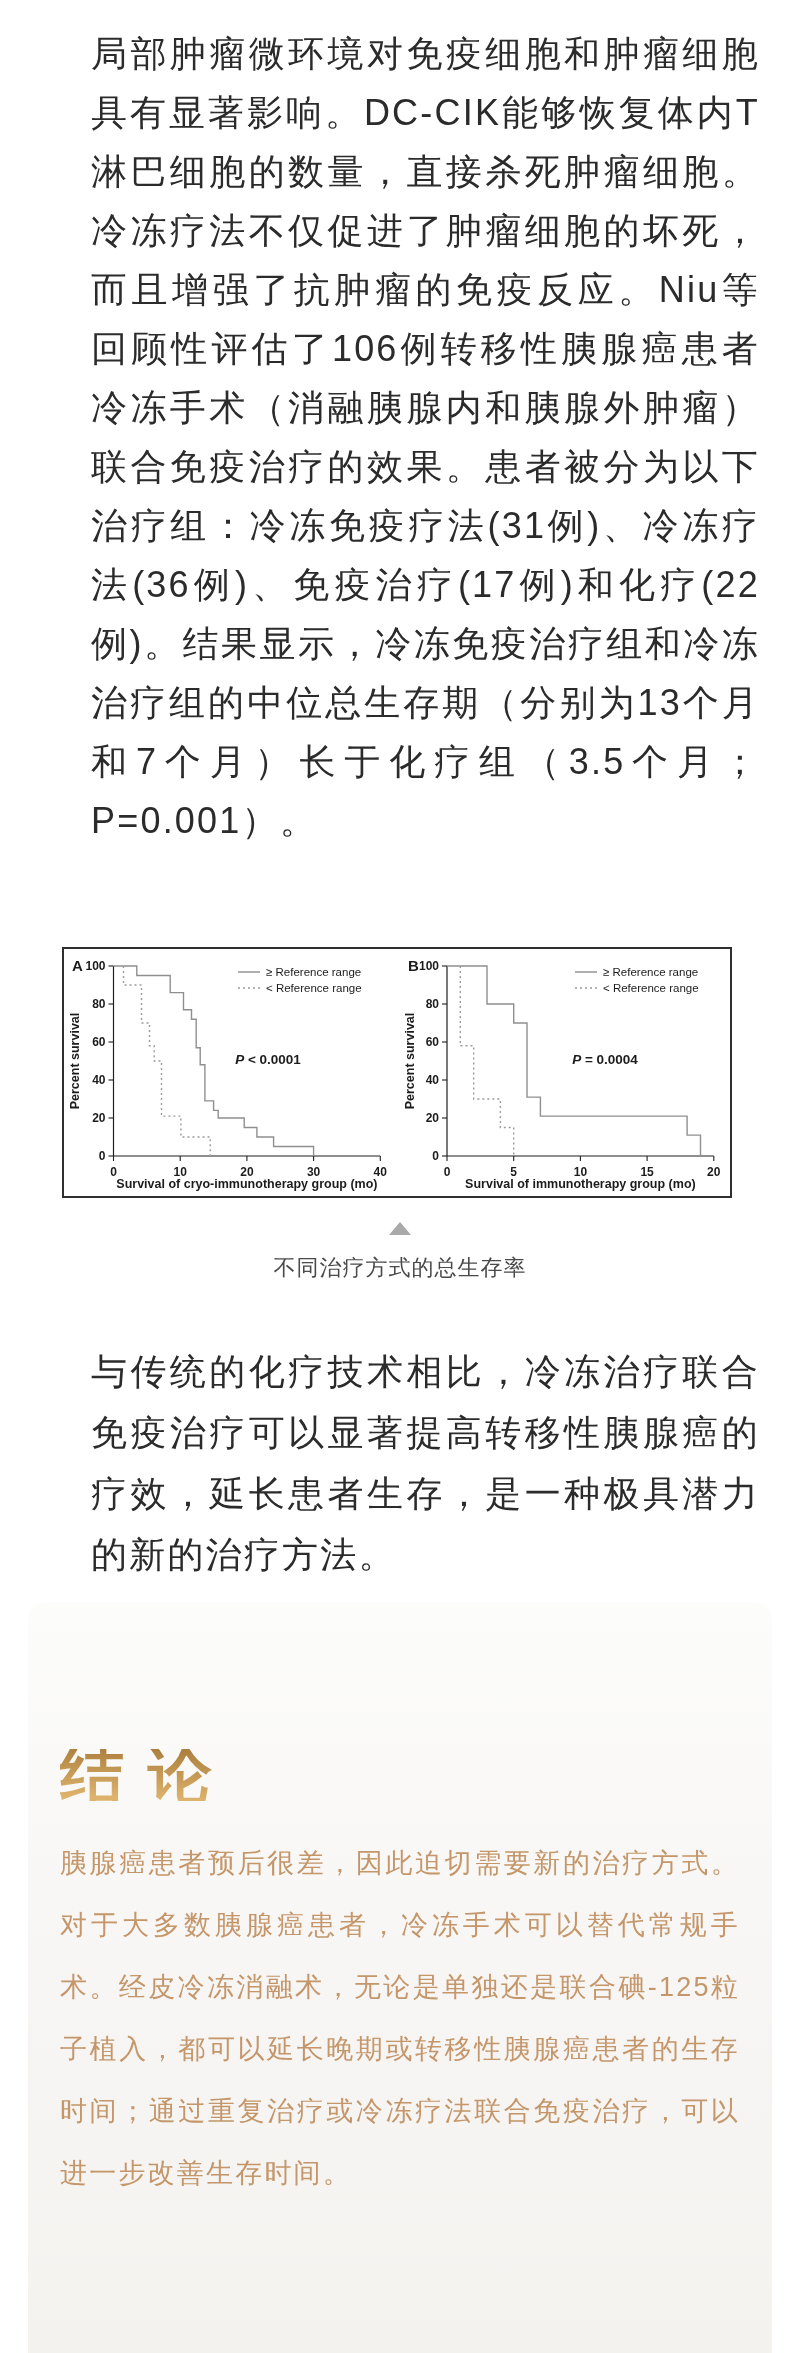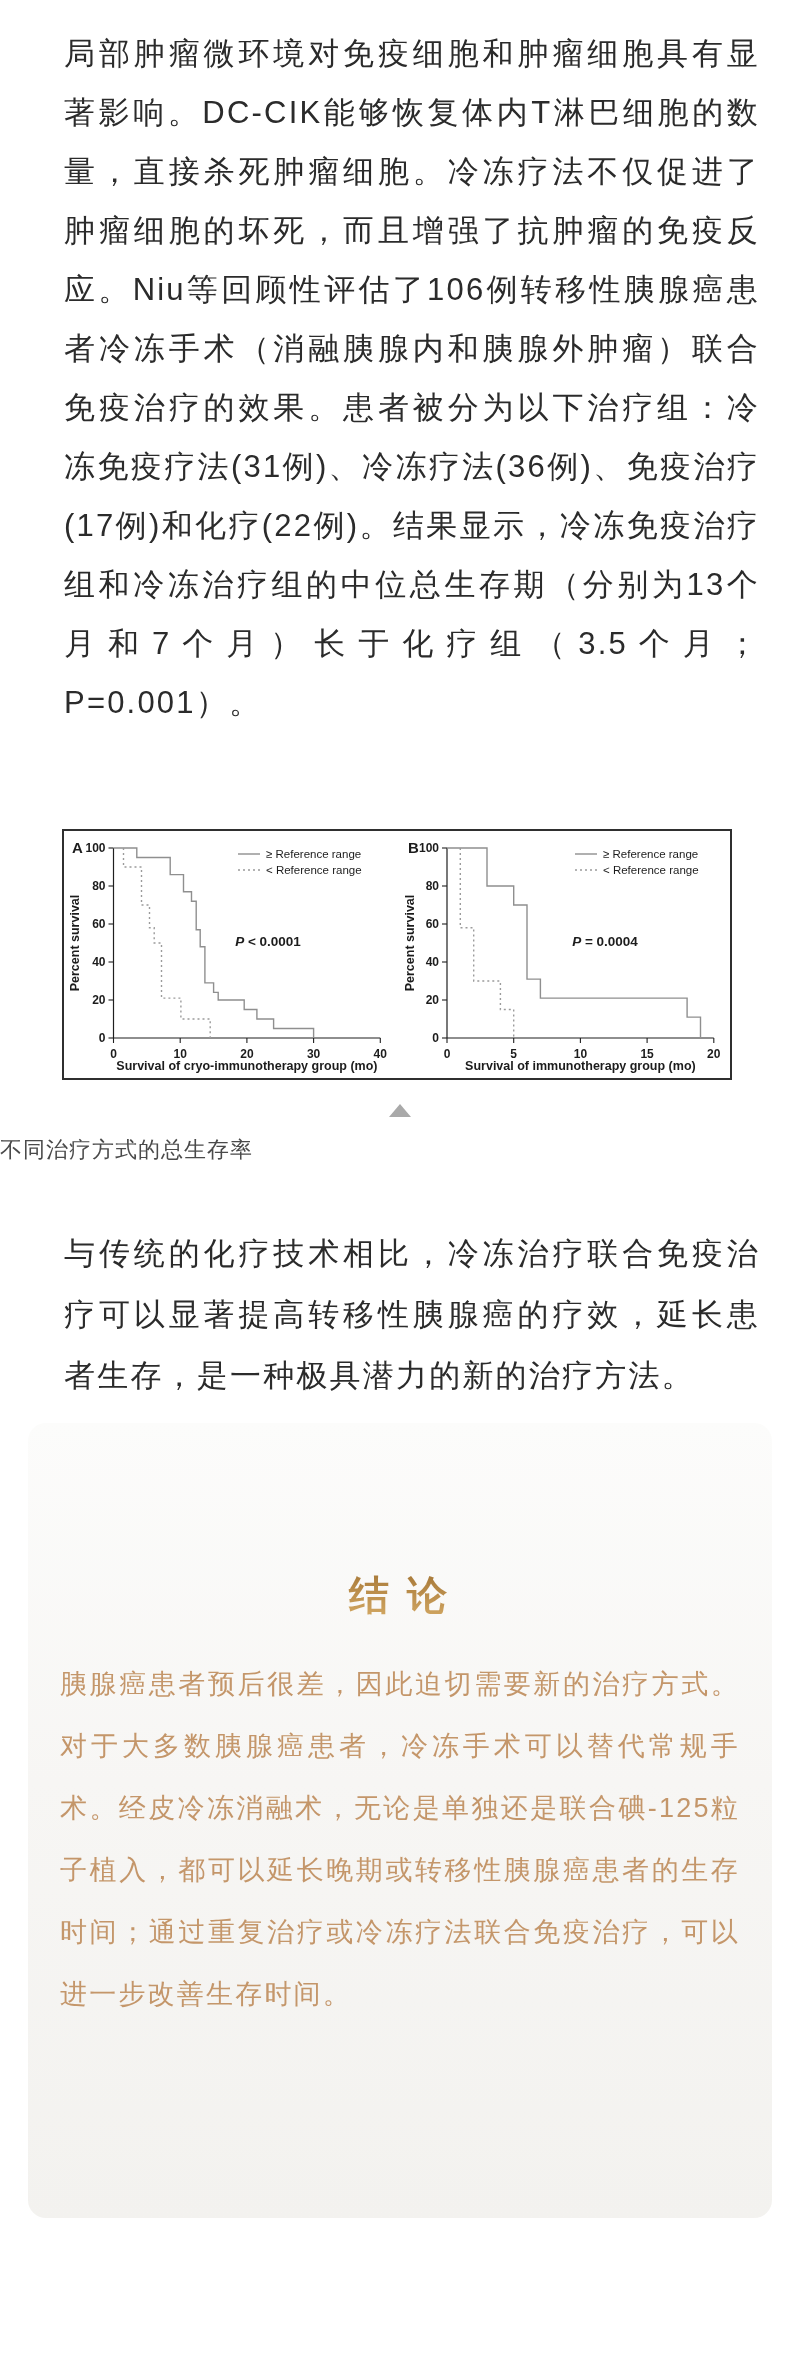--- a/index.html
+++ b/index.html
@@ -16,22 +16,22 @@
     margin: 22px 40px 0 57px;
     font-size: 38px;
     line-height: 46px;
     font-weight: 700;
     letter-spacing: 1px;
     color: #242424;
   }
 
   .para {
     margin: 0;
-    padding: 0 40px 0 64px;
-    font-size: 31px;
+    padding: 0 40px 0 91px;
+    font-size: 36px;
     letter-spacing: 2.2px;
     text-align: justify;
     color: var(--body-black, #2b2b2b);
   }
   .para1 { margin-top: 24px; line-height: 59px; }
   .para2 { margin-top: 55px; line-height: 61px; }
 
   .figure {
     margin: 97px 68px 0 62px;
     width: 670px;
@@ -44,20 +44,21 @@
 
   .arrow {
     width: 0; height: 0;
     margin: 24px auto 0 auto;
     border-left: 11px solid transparent;
     border-right: 11px solid transparent;
     border-bottom: 13px solid var(--triangle-gray, #a9a9a9);
   }
 
   .cap {
+    text-align: center;
     font-size: 22px;
     line-height: 36px;
     letter-spacing: 1px;
     color: var(--caption-gray, #4a4a4a);
   }
   .cap-title { margin-top: 15px; }
 
   .card {
     margin: 17px 28px 0 28px;
     width: 744px;
@@ -65,23 +66,23 @@
     box-sizing: border-box;
     border-radius: 18px;
     background: linear-gradient(180deg,
       var(--card-bg-top, #fcfcfb) 0%,
       #f7f6f4 45%,
       var(--card-bg-bottom, #f3f2ef) 100%);
     padding: 147px 32px 0 32px;
   }
   .card-title {
     margin: 0;
-    text-align: center;
+    text-align: left;
     font-family: "Liberation Serif", "DejaVu Serif", serif;
-    font-size: 40px;
+    font-size: 64px;
     line-height: 52px;
     font-weight: 700;
     letter-spacing: 4px;
     color: #b8904a;
   }
   @supports (-webkit-background-clip: text) {
     .card-title {
       background: linear-gradient(182deg,
         var(--heading-gold-dark, #9f7031) 8%,
         var(--heading-gold-light, #dcb26c) 92%);

